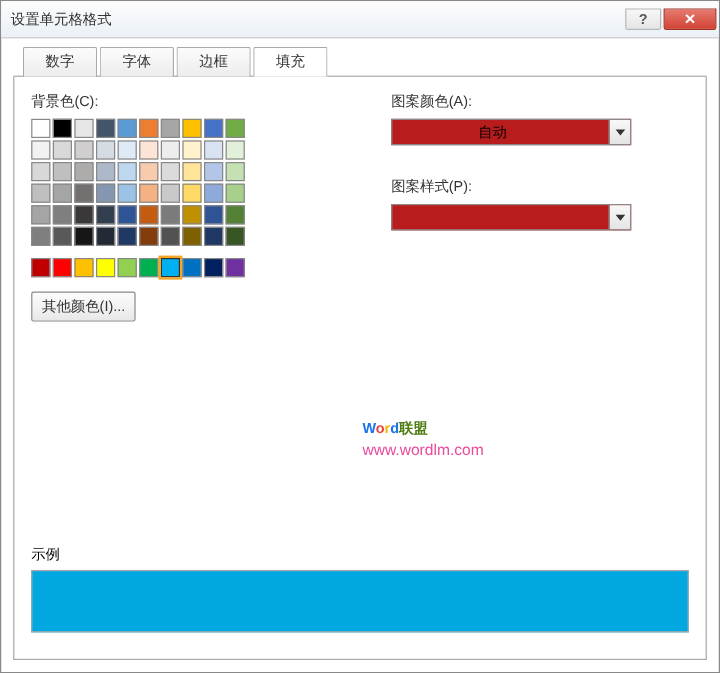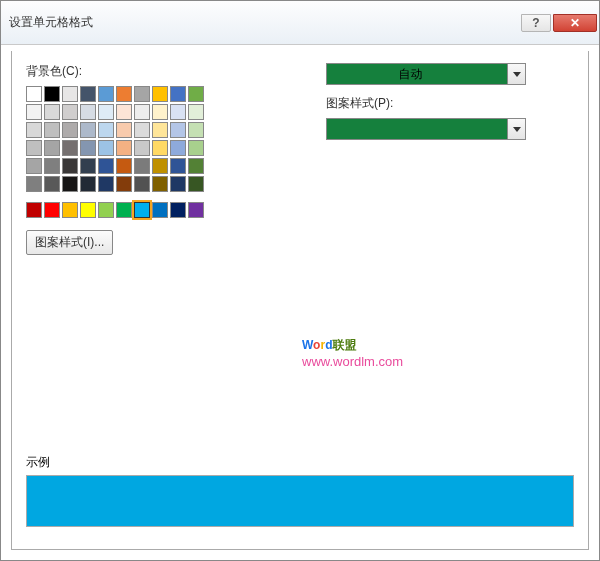--- a/index.html
+++ b/index.html
@@ -1,38 +1,38 @@
 <!DOCTYPE html>
 <html><head>
 <meta charset="utf-8">
 <style>
 * { box-sizing: border-box; margin: 0; padding: 0; font-family: "Microsoft YaHei", "SimSun", sans-serif; font-size: 12px; }
 body { background: #fff; }
 .window { width: 600px; height: 561px; border: 1px solid #888; background: #fff; display: flex; flex-direction: column; }
-.titlebar { height: 44px; background: linear-gradient(to bottom, #fdfdfe, #eaf0f6); border-bottom: 1px solid #c9c9c9; display: flex; align-items: center; padding: 0 2px 0 8px; }
+.titlebar { height: 31px; background: linear-gradient(to bottom, #fdfdfe, #eaf0f6); border-bottom: 1px solid #c9c9c9; display: flex; align-items: center; padding: 0 2px 0 8px; }
 .titlebar-text { flex: 1; color: #333; }
 .titlebar-btns { display: flex; gap: 0; }
 .titlebar-btn { width: 30px; height: 18px; display: flex; align-items: center; justify-content: center; border: 1px solid #b5b5b5; background: linear-gradient(to bottom,#f7f7f7,#e5e5e5); border-radius: 0 0 2px 2px; margin-left:2px;}
 .titlebar-btn.help { font-weight:bold; color:#555; }
 .titlebar-btn.close { width: 44px; background: linear-gradient(to bottom,#e67a6e,#d14334); border:1px solid #a23027; color:#fff; font-weight:bold; }
 .body { flex: 1; display: flex; flex-direction: column; padding: 6px 10px 10px 10px; }
 .tabs { display: flex; border-bottom: 1px solid #aaa; height: 26px; padding-left: 8px; }
 .tab { padding: 3px 18px; border: 1px solid #aaa; border-bottom: none; background: linear-gradient(to bottom,#fcfcfc,#ececec); margin-right: 2px; border-radius: 2px 2px 0 0; position: relative; top: 1px; cursor: default; color:#333; }
 .tab.active { background: #fff; border-bottom: 1px solid #fff; top: 1px; }
 .panel { flex: 1; border: 1px solid #aaa; border-top: none; padding: 12px 14px 10px 14px; display: flex; flex-direction: column; }
 .cols { display: flex; gap: 40px; }
 .col-left { width: 260px; }
 .col-right { flex: 1; }
 .lbl { color: #333; margin-bottom: 6px; display: block; }
 .nocolor-box { width: 200px; height: 20px; border: 1px solid #aaa; display: flex; align-items: center; justify-content: center; background:#fff; margin-bottom: 6px; }
 .palette { display: flex; flex-direction: column; gap: 2px; }
 .palette-row { display: flex; gap: 2px; }
 .swatch { width: 16px; height: 16px; border: 1px solid #888; }
 .swatch.sel { outline: 2px solid #f5a623; outline-offset: 0; border:1px solid #333; }
-.dropdown { width: 200px; height: 22px; border: 1px solid #888; background:#15803d; display:flex; align-items:center; position:relative; margin-bottom: 10px; gap: 13px;}
+.dropdown { width: 200px; height: 22px; border: 1px solid #888; background:#b91c1c; display:flex; align-items:center; position:relative; margin-bottom: 26px; gap: 13px;}
 .dropdown-text { flex:1; text-align:center; }
 .dropdown-btn { width:18px; height:100%; border-left:1px solid #888; display:flex; align-items:center; justify-content:center; background:linear-gradient(to bottom,#f8f8f8,#e4e4e4);}
 .tri-down { width:0;height:0;border-left:4px solid transparent;border-right:4px solid transparent;border-top:5px solid #333; }
 .btn-row { display:flex; gap:8px; margin-top:12px; }
 .btn { padding: 3px 8px; border:1px solid #888; background:linear-gradient(to bottom,#fcfcfc,#e8e8e8); border-radius:2px; color:#333; cursor:default;}
 .watermark { position:absolute; left:290px; top:280px; text-align:left; pointer-events:none; }
 .wm1 { font-size:20px; font-weight:bold; }
 .wm1 .w{color:#1a73e8;} .wm1 .o{color:#e8443a;} .wm1 .r{color:#f5b400;} .wm1 .d{color:#1a73e8;} .wm1 .lm{color:#4d7c0f;}
 .wm2 { color:#e94b9c; font-size:13px; }
 .sample-area { margin-top: auto; }
@@ -52,20 +52,26 @@
       <div class="titlebar-btn help">
           <span>?</span>
         </div>
       <div class="titlebar-btn close">
           <span>✕</span>
         </div>
     </div>
   </div>
 
   <div class="body rel">
+    <div class="tabs">
+      <div class="tab"><span>数字</span></div>
+      <div class="tab"><span>字体</span></div>
+      <div class="tab"><span>边框</span></div>
+      <div class="tab active"><span>填充</span></div>
+    </div>
 
     <div class="panel rel">
       <div class="cols">
         <div class="col-left">
           <span class="lbl">背景色(C):</span>
           <div class="palette" id="palette">
               <div class="palette-row">
                 <div class="swatch" style="background: rgb(255, 255, 255);"></div>
                 <div class="swatch" style="background: rgb(0, 0, 0);"></div>
                 <div class="swatch" style="background: rgb(231, 230, 230);"></div>
@@ -145,25 +151,26 @@
                 <div class="swatch" style="background: rgb(255, 255, 0);"></div>
                 <div class="swatch" style="background: rgb(146, 208, 80);"></div>
                 <div class="swatch" style="background: rgb(0, 176, 80);"></div>
                 <div class="swatch sel" style="background: rgb(0, 176, 240);"></div>
                 <div class="swatch" style="background: rgb(0, 112, 192);"></div>
                 <div class="swatch" style="background: rgb(0, 32, 96);"></div>
                 <div class="swatch" style="background: rgb(112, 48, 160);"></div>
               </div>
             </div>
           <div class="btn-row">
-            <div class="btn"><span>图案样式(I)...</span></div>
+            <div class="btn"><span>其他颜色(I)...</span></div>
           </div>
         </div>
 
         <div class="col-right">
+          <span class="lbl">图案颜色(A):</span>
           <div class="dropdown">
             <span class="dropdown-text">自动</span>
             <div class="dropdown-btn">
                 <div class="tri-down"></div>
               </div>
           </div>
           <span class="lbl">图案样式(P):</span>
           <div class="dropdown">
             <span class="dropdown-text"></span>
             <div class="dropdown-btn">

